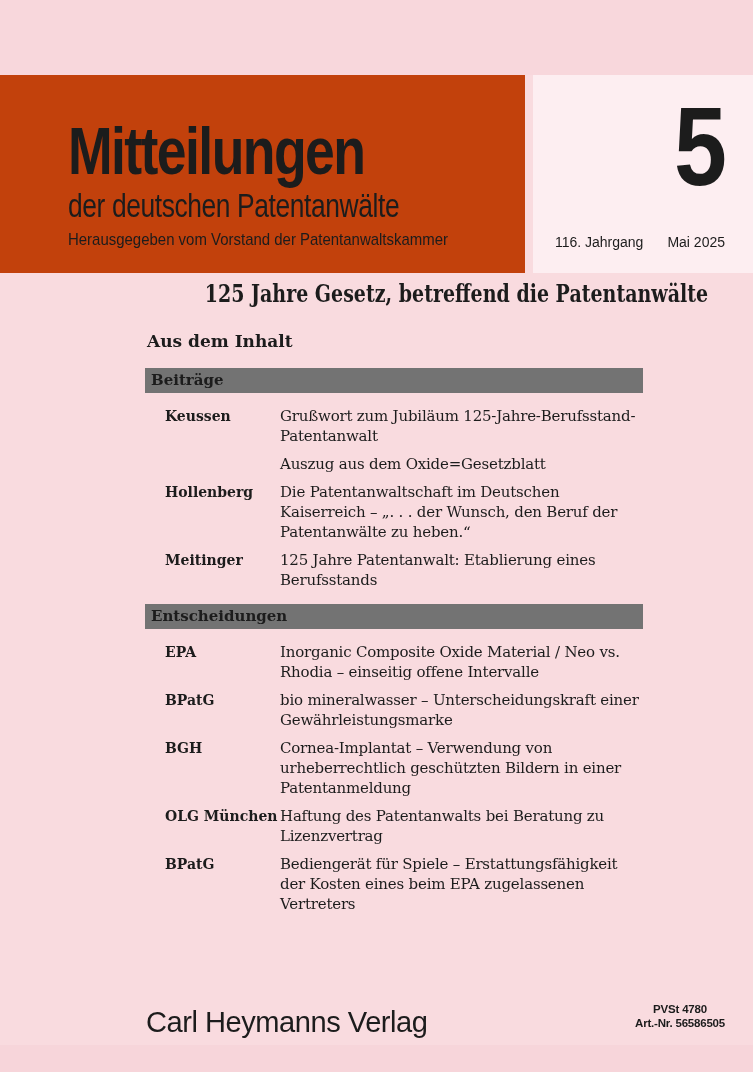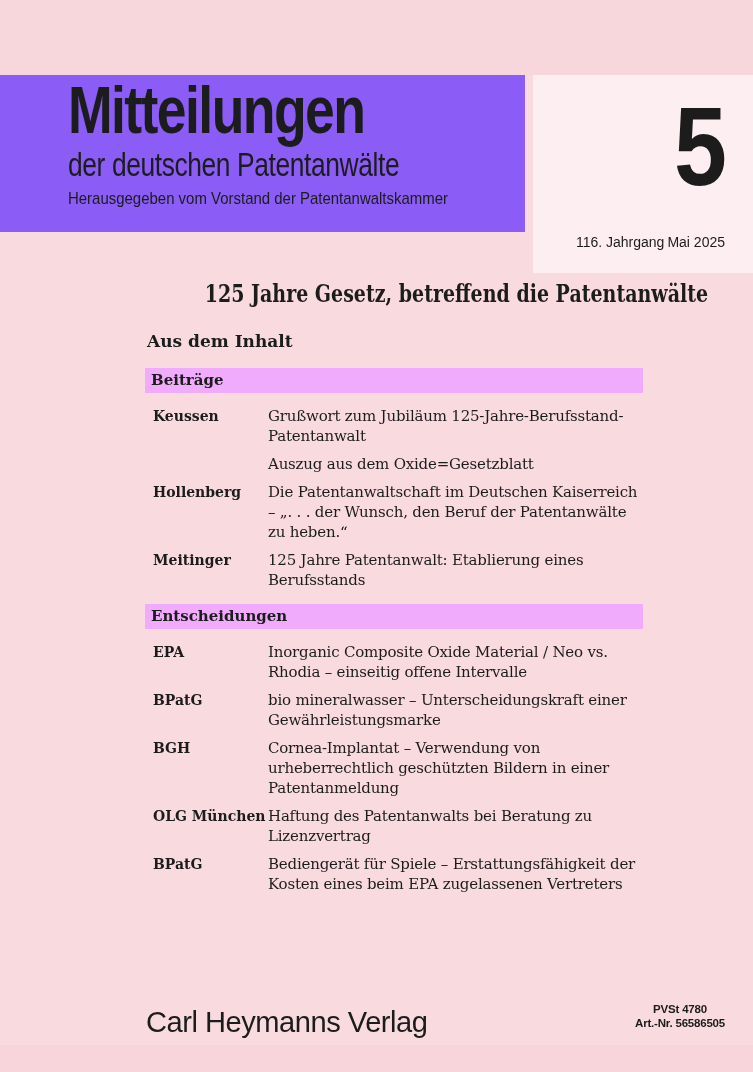--- a/index.html
+++ b/index.html
@@ -11,22 +11,22 @@
     overflow:hidden;
     font-family:"Liberation Sans",sans-serif;
     color:#1c1c1c;
   }
   .band{position:absolute;left:0;right:0;}
   .band.top{top:0;height:75px;background:#f8d7dc;}
   .band.bottom{bottom:0;height:27px;background:#f7d5da;}
 
   
   .mast-panel{
-    position:absolute;left:0;top:75px;width:525px;height:157px;
-    background:#8b5cf6;
+    position:absolute;left:0;top:75px;width:525px;height:198px;
+    background:#c2410c;
     display:flex;flex-direction:column;justify-content:flex-end;
     padding:0 0 22px 68px;box-sizing:border-box;
   }
   .mast-title{
     font-size:67px;font-weight:bold;line-height:1;letter-spacing:-2px;
     transform:scaleX(.8);transform-origin:left bottom;white-space:nowrap;
   }
   .mast-sub{
     font-size:33px;line-height:1.15;margin-top:3px;letter-spacing:-0.5px;
     transform:scaleX(.8);transform-origin:left bottom;white-space:nowrap;
@@ -41,41 +41,41 @@
     position:absolute;left:533px;top:75px;width:220px;height:198px;
     background:#fdeef1;
     display:flex;flex-direction:column;align-items:flex-end;
     padding:26px 28px 24px;box-sizing:border-box;
   }
   .issue-num{
     font-size:112px;font-weight:bold;line-height:.82;letter-spacing:-2px;
     transform:scaleX(.85);transform-origin:right top;
   }
   .issue-meta{
-    margin-top:auto;font-size:14px;line-height:1;display:flex;gap:3px;white-space:nowrap;
+    margin-top:auto;font-size:14px;line-height:1;display:flex;gap:24px;white-space:nowrap;
   }
 
   
   .content{position:absolute;left:145px;top:278px;width:498px;}
   .cover-title{
     font-family:"DejaVu Serif",serif;font-weight:bold;
     font-size:25px;line-height:1.25;text-align:center;margin:0 0 22px;
     white-space:nowrap;transform:scaleX(.76);transform-origin:center top;
   }
   .inhalt{
     font-family:"DejaVu Serif",serif;font-weight:bold;
     font-size:17px;line-height:20px;margin:16px 0 17px 2px;
   }
   .secbar{
-    background:#f0abfc;height:25px;line-height:25px;padding-left:6px;
+    background:#737373;height:25px;line-height:25px;padding-left:6px;
     font-family:"DejaVu Serif",serif;font-weight:bold;font-size:15px;
     margin-bottom:13px;
   }
   .secbar.second{margin-top:14px;}
-  .row{display:grid;grid-template-columns:115px 1fr;margin:0 0 8px 8px;}
+  .row{display:grid;grid-template-columns:115px 1fr;margin:0 0 8px 20px;}
   .rowlabel{
     font-family:"DejaVu Serif",serif;font-weight:bold;
     font-size:14px;line-height:20px;
   }
   .rowtext{
     font-family:"DejaVu Serif",serif;
     font-size:15px;line-height:20px;letter-spacing:-0.2px;
   }
 
   

